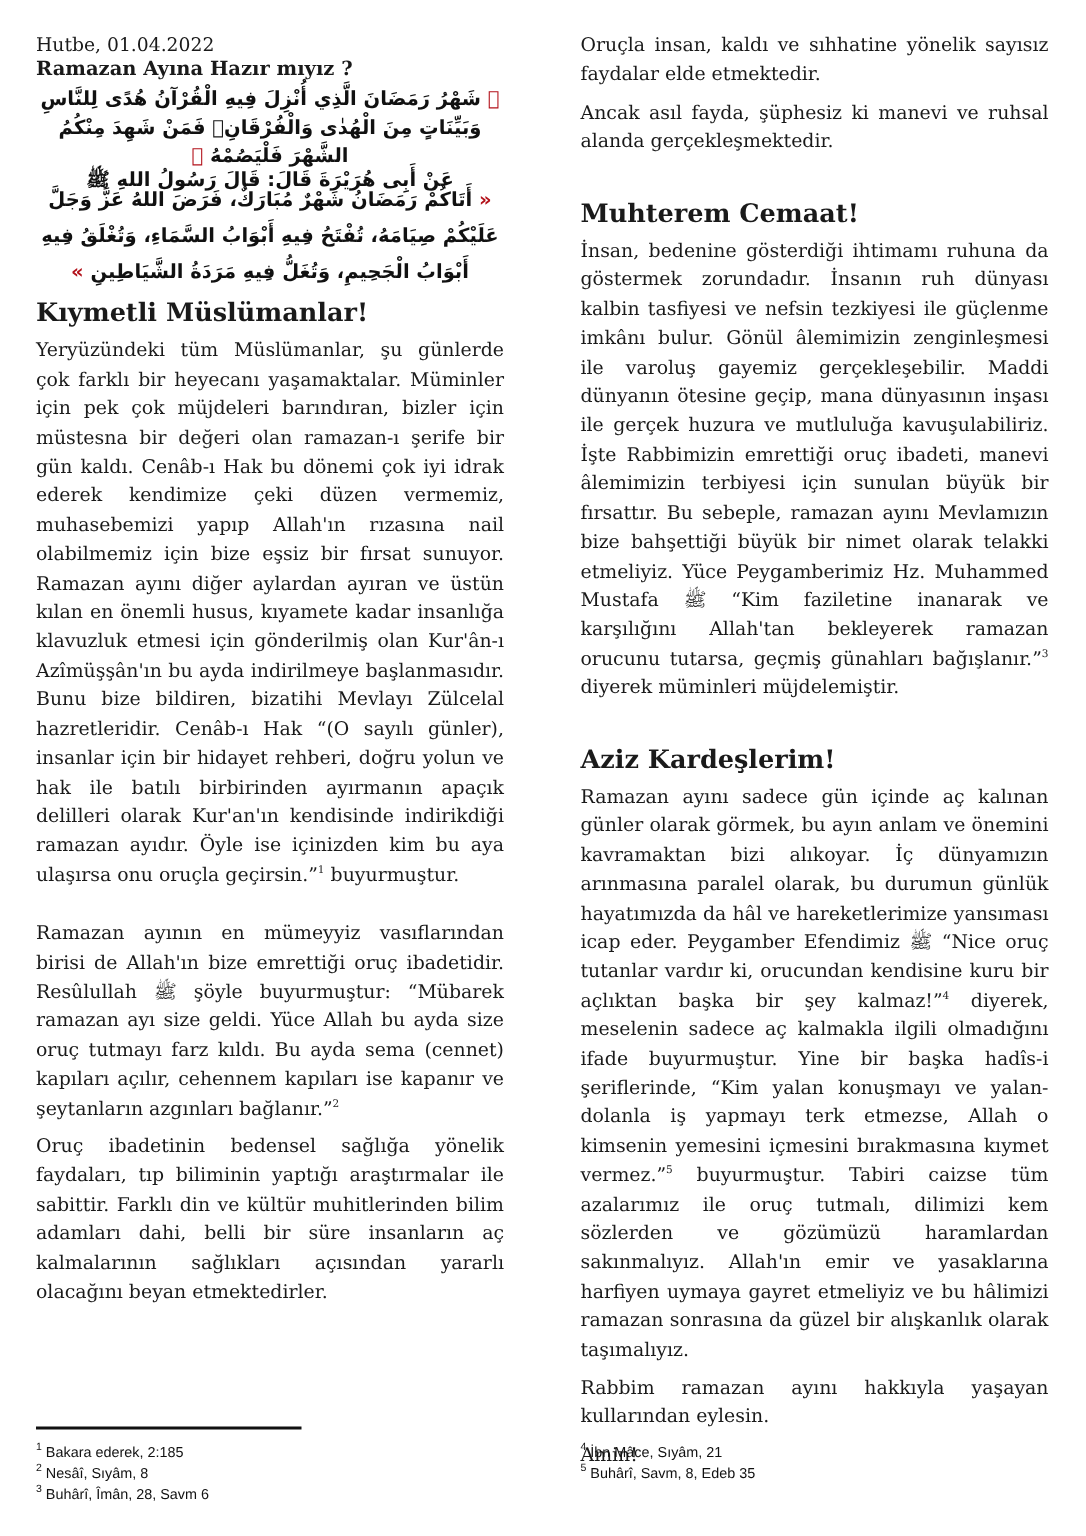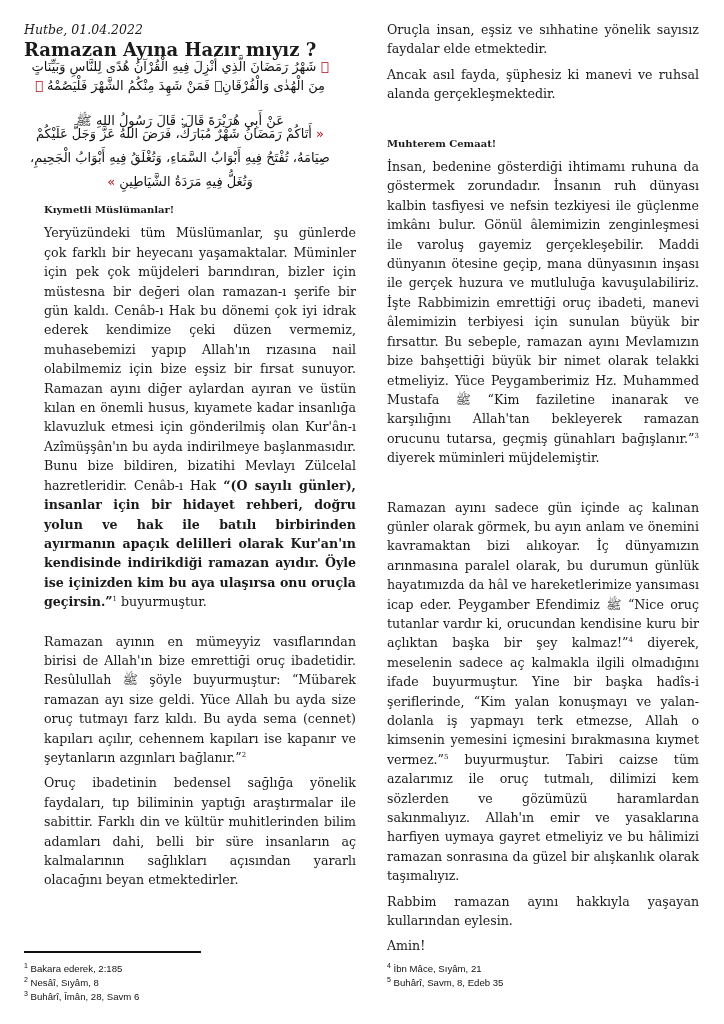--- a/index.html
+++ b/index.html
@@ -8,35 +8,35 @@
     font-family: "DejaVu Serif", "Liberation Serif", serif;
     color: #1a1a1a;
   }
   .col {
     position: absolute; top: 0;
     font-size: 12.6px; line-height: 19.4px;
     text-align: justify;
   }
   .col-left { left: 24px; width: 312px; }
   .col-right { left: 387px; width: 312px; }
-  .header-date { position: absolute; left: 24px; top: 22px; font-size: 12.5px; font-style: italic; }
-  .header-title { position: absolute; left: 24px; top: 39px; font-size: 18px; font-weight: bold; }
+  .header-date { position: absolute; left: 24px; top: 22px; font-size: 12.5px; }
+  .header-title { position: absolute; left: 24px; top: 39px; font-size: 13px; font-weight: bold; }
   .arabic {
     position: absolute; left: 24px; width: 312px;
     direction: rtl; text-align: center;
-    font-family: "DejaVu Sans", sans-serif; font-weight: normal;
+    font-family: "DejaVu Sans", sans-serif; font-weight: bold;
     font-size: 13px; color: #111;
   }
   .ar-red { color: #b3121b; }
   .ar1 { top: 57px; line-height: 19px; }
   .ar2 { top: 111px; line-height: 19px; }
   .ar3 { top: 122px; line-height: 24px; }
-  .section-title { font-weight: bold; margin: 0 0 4px 0; font-size: 10px; }
+  .section-title { font-weight: bold; margin: 0 0 4px 0; font-size: 17px; }
   p { margin: 0 0 6px 0; }
-  .b { font-weight: bold; }
+  .b { font-weight: normal; }
   sup { font-size: 7px; line-height: 0; vertical-align: super; }
   .footnote-rule {
     position: absolute; left: 24px; top: 951px; width: 177px; height: 2px; background: #111;
   }
   .footnotes {
     position: absolute; top: 962px; font-family: "Liberation Sans", "DejaVu Sans", sans-serif;
     font-size: 9.6px; line-height: 14.2px; color: #111;
   }
   .fn-left { left: 24px; }
   .fn-right { left: 387px; }
@@ -54,38 +54,39 @@
     <span>شَهْرُ رَمَضَانَ الَّذِي أُنْزِلَ فِيهِ الْقُرْآنُ هُدًى لِلنَّاسِ وَبَيِّنَاتٍ مِنَ الْهُدٰى وَالْفُرْقَانِۚ فَمَنْ شَهِدَ مِنْكُمُ الشَّهْرَ فَلْيَصُمْهُ</span>
     <span class="ar-red">﴾</span>
   </div>
   <div class="arabic ar2">عَنْ أَبِى هُرَيْرَةَ قَالَ: قَالَ رَسُولُ اللهِ ﷺ</div>
   <div class="arabic ar3">
     <span class="ar-red">«</span>
     <span>أَتَاكُمْ رَمَضَانُ شَهْرٌ مُبَارَكٌ، فَرَضَ اللهُ عَزَّ وَجَلَّ عَلَيْكُمْ صِيَامَهُ، تُفْتَحُ فِيهِ أَبْوَابُ السَّمَاءِ، وَتُغْلَقُ فِيهِ أَبْوَابُ الْجَحِيمِ، وَتُغَلُّ فِيهِ مَرَدَةُ الشَّيَاطِينِ</span>
     <span class="ar-red">»</span>
   </div>
 
-  <div class="col col-left" style="top:200px;margin-left:20px;">
+  <div class="col col-left" style="top:200px;">
     <div class="section-title">Kıymetli Müslümanlar!</div>
     <p><span>Yeryüzündeki tüm Müslümanlar, şu günlerde çok farklı bir heyecanı yaşamaktalar. Müminler için pek çok müjdeleri barındıran, bizler için müstesna bir değeri olan ramazan-ı şerife bir gün kaldı. Cenâb-ı Hak bu dönemi çok iyi idrak ederek kendimize çeki düzen vermemiz, muhasebemizi yapıp Allah'ın rızasına nail olabilmemiz için bize eşsiz bir fırsat sunuyor. Ramazan ayını diğer aylardan ayıran ve üstün kılan en önemli husus, kıyamete kadar insanlığa klavuzluk etmesi için gönderilmiş olan Kur'ân-ı Azîmüşşân'ın bu ayda indirilmeye başlanmasıdır. Bunu bize bildiren, bizatihi Mevlayı Zülcelal hazretleridir. Cenâb-ı Hak </span><span class="b">“(O sayılı günler), insanlar için bir hidayet rehberi, doğru yolun ve hak ile batılı birbirinden ayırmanın apaçık delilleri olarak Kur'an'ın kendisinde indirikdiği ramazan ayıdır. Öyle ise içinizden kim bu aya ulaşırsa onu oruçla geçirsin.”</span><sup>1</sup><span> buyurmuştur.</span></p>
 
     <div style="height:14px"></div>
     <p><span>Ramazan ayının en mümeyyiz vasıflarından birisi de Allah'ın bize emrettiği oruç ibadetidir. Resûlullah ﷺ şöyle buyurmuştur: “Mübarek ramazan ayı size geldi. Yüce Allah bu ayda size oruç tutmayı farz kıldı. Bu ayda sema (cennet) kapıları açılır, cehennem kapıları ise kapanır ve şeytanların azgınları bağlanır.”</span><sup>2</sup></p>
     <p>Oruç ibadetinin bedensel sağlığa yönelik faydaları, tıp biliminin yaptığı araştırmalar ile sabittir. Farklı din ve kültür muhitlerinden bilim adamları dahi, belli bir süre insanların aç kalmalarının sağlıkları açısından yararlı olacağını beyan etmektedirler.</p>
   </div>
 
   <div class="col col-right" style="top:20px;">
-    <p>Oruçla insan, eşsiz ve sıhhatine yönelik sayısız faydalar elde etmektedir.</p>
+    <p>Oruçla insan, kaldı ve sıhhatine yönelik sayısız faydalar elde etmektedir.</p>
     <p>Ancak asıl fayda, şüphesiz ki manevi ve ruhsal alanda gerçekleşmektedir.</p>
 
     <div style="height:24px"></div>
     <div class="section-title">Muhterem Cemaat!</div>
     <p><span>İnsan, bedenine gösterdiği ihtimamı ruhuna da göstermek zorundadır. İnsanın ruh dünyası kalbin tasfiyesi ve nefsin tezkiyesi ile güçlenme imkânı bulur. Gönül âlemimizin zenginleşmesi ile varoluş gayemiz gerçekleşebilir. Maddi dünyanın ötesine geçip, mana dünyasının inşası ile gerçek huzura ve mutluluğa kavuşulabiliriz. İşte Rabbimizin emrettiği oruç ibadeti, manevi âlemimizin terbiyesi için sunulan büyük bir fırsattır. Bu sebeple, ramazan ayını Mevlamızın bize bahşettiği büyük bir nimet olarak telakki etmeliyiz. Yüce Peygamberimiz Hz. Muhammed Mustafa ﷺ “Kim faziletine inanarak ve karşılığını Allah'tan bekleyerek ramazan orucunu tutarsa, geçmiş günahları bağışlanır.”</span><sup>3</sup><span> diyerek müminleri müjdelemiştir.</span></p>
 
     <div style="height:24px"></div>
+    <div class="section-title">Aziz Kardeşlerim!</div>
     <p><span>Ramazan ayını sadece gün içinde aç kalınan günler olarak görmek, bu ayın anlam ve önemini kavramaktan bizi alıkoyar. İç dünyamızın arınmasına paralel olarak, bu durumun günlük hayatımızda da hâl ve hareketlerimize yansıması icap eder. Peygamber Efendimiz ﷺ “Nice oruç tutanlar vardır ki, orucundan kendisine kuru bir açlıktan başka bir şey kalmaz!”</span><sup>4</sup><span> diyerek, meselenin sadece aç kalmakla ilgili olmadığını ifade buyurmuştur. Yine bir başka hadîs-i şeriflerinde, “Kim yalan konuşmayı ve yalan-dolanla iş yapmayı terk etmezse, Allah o kimsenin yemesini içmesini bırakmasına kıymet vermez.”</span><sup>5</sup><span> buyurmuştur. Tabiri caizse tüm azalarımız ile oruç tutmalı, dilimizi kem sözlerden ve gözümüzü haramlardan sakınmalıyız. Allah'ın emir ve yasaklarına harfiyen uymaya gayret etmeliyiz ve bu hâlimizi ramazan sonrasına da güzel bir alışkanlık olarak taşımalıyız.</span></p>
     <p>Rabbim ramazan ayını hakkıyla yaşayan kullarından eylesin.</p>
     <p>Amin!</p>
   </div>
 
   <div class="footnote-rule"></div>
 
   <div class="footnotes fn-left">
     <div><sup>1</sup><span> Bakara ederek, 2:185</span></div>
     <div><sup>2</sup><span> Nesâî, Sıyâm, 8</span></div>

